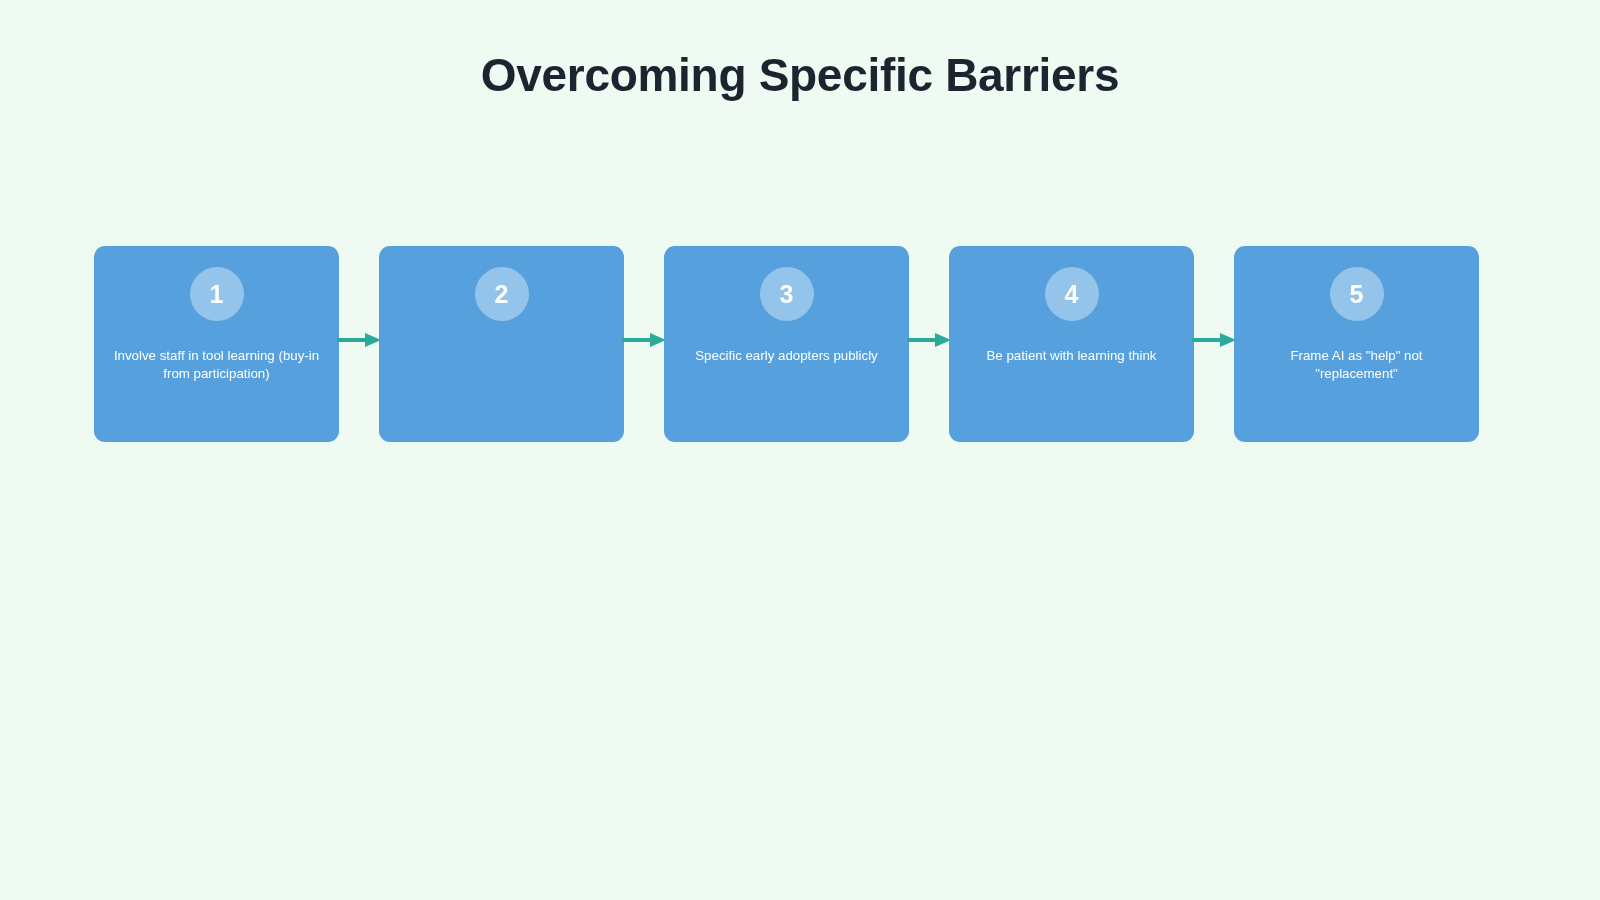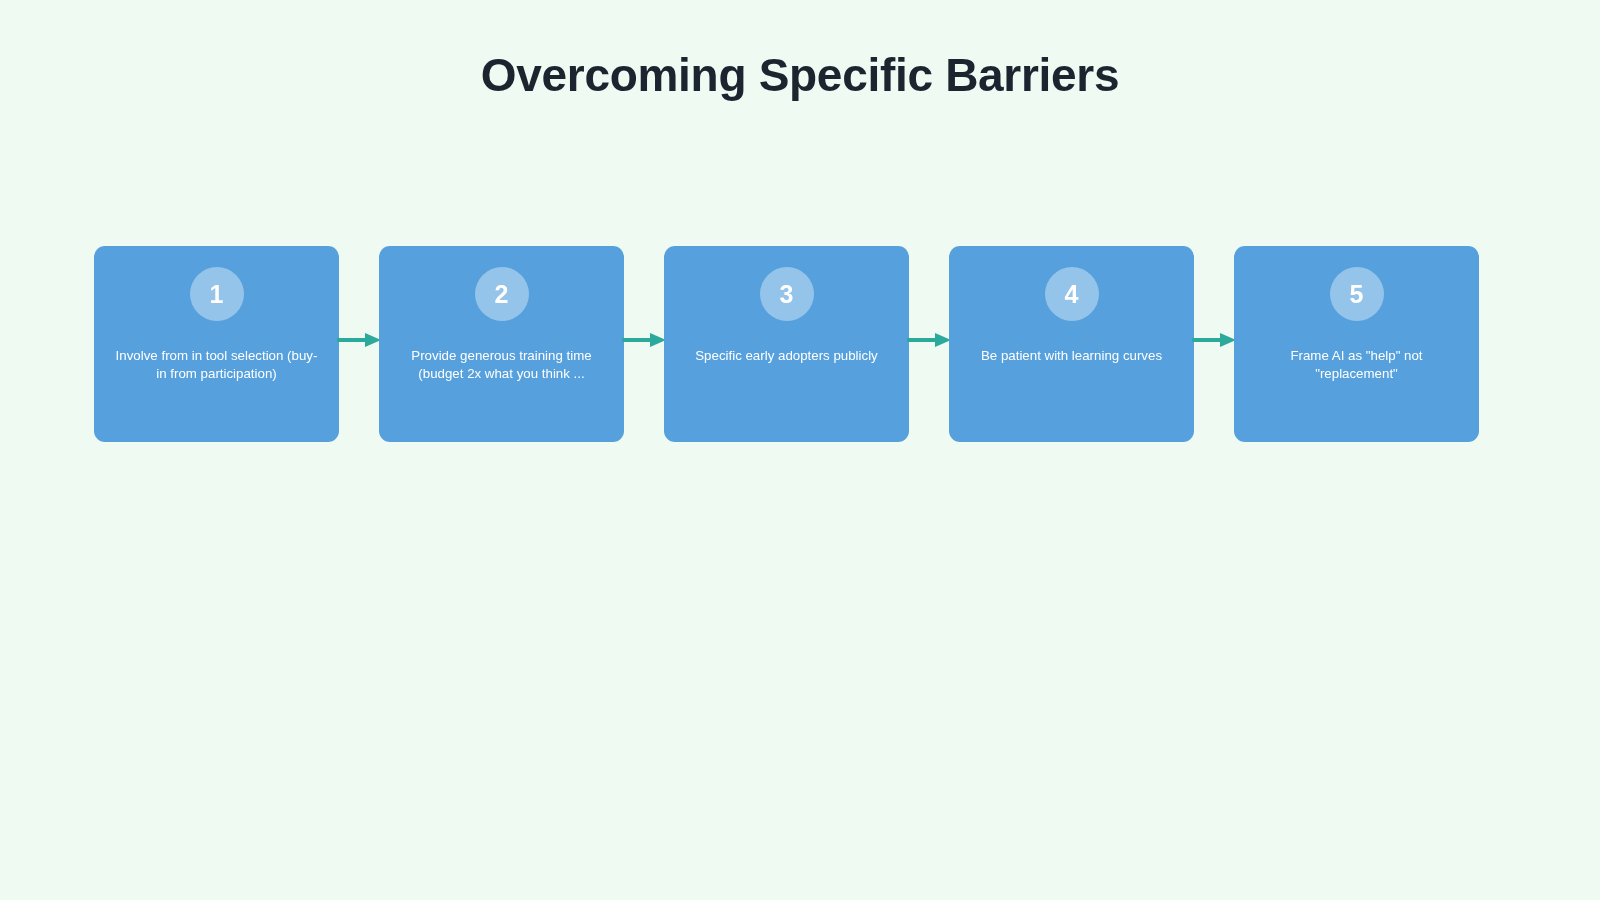--- a/index.html
+++ b/index.html
@@ -101,35 +101,34 @@
 <div class="page">
 
   <div class="title">Overcoming Specific Barriers</div>
 
   <div class="flow">
 
     <div class="card">
       <div class="badge">
         <span class="badge-num">1</span>
       </div>
-      <div class="card-text">Involve from in tool selection (buy-in from participation)</div>
+      <div class="card-text">Involve staff in tool learning (buy-in from participation)</div>
     </div>
 
     <div class="connector">
       <svg class="arrow-svg" viewBox="0 0 44 16">
         <rect x="0" y="6" width="30" height="4" fill="#2ba99a"></rect>
         <polygon points="28,1 44,8 28,15" fill="#2ba99a"></polygon>
       </svg>
     </div>
 
     <div class="card">
       <div class="badge">
         <span class="badge-num">2</span>
       </div>
-      <div class="card-text">Provide generous training time (budget 2x what you think ...</div>
     </div>
 
     <div class="connector">
       <svg class="arrow-svg" viewBox="0 0 44 16">
         <rect x="0" y="6" width="30" height="4" fill="#2ba99a"></rect>
         <polygon points="28,1 44,8 28,15" fill="#2ba99a"></polygon>
       </svg>
     </div>
 
     <div class="card">
@@ -143,21 +142,21 @@
       <svg class="arrow-svg" viewBox="0 0 44 16">
         <rect x="0" y="6" width="30" height="4" fill="#2ba99a"></rect>
         <polygon points="28,1 44,8 28,15" fill="#2ba99a"></polygon>
       </svg>
     </div>
 
     <div class="card">
       <div class="badge">
         <span class="badge-num">4</span>
       </div>
-      <div class="card-text">Be patient with learning curves</div>
+      <div class="card-text">Be patient with learning think</div>
     </div>
 
     <div class="connector">
       <svg class="arrow-svg" viewBox="0 0 44 16">
         <rect x="0" y="6" width="30" height="4" fill="#2ba99a"></rect>
         <polygon points="28,1 44,8 28,15" fill="#2ba99a"></polygon>
       </svg>
     </div>
 
     <div class="card">

